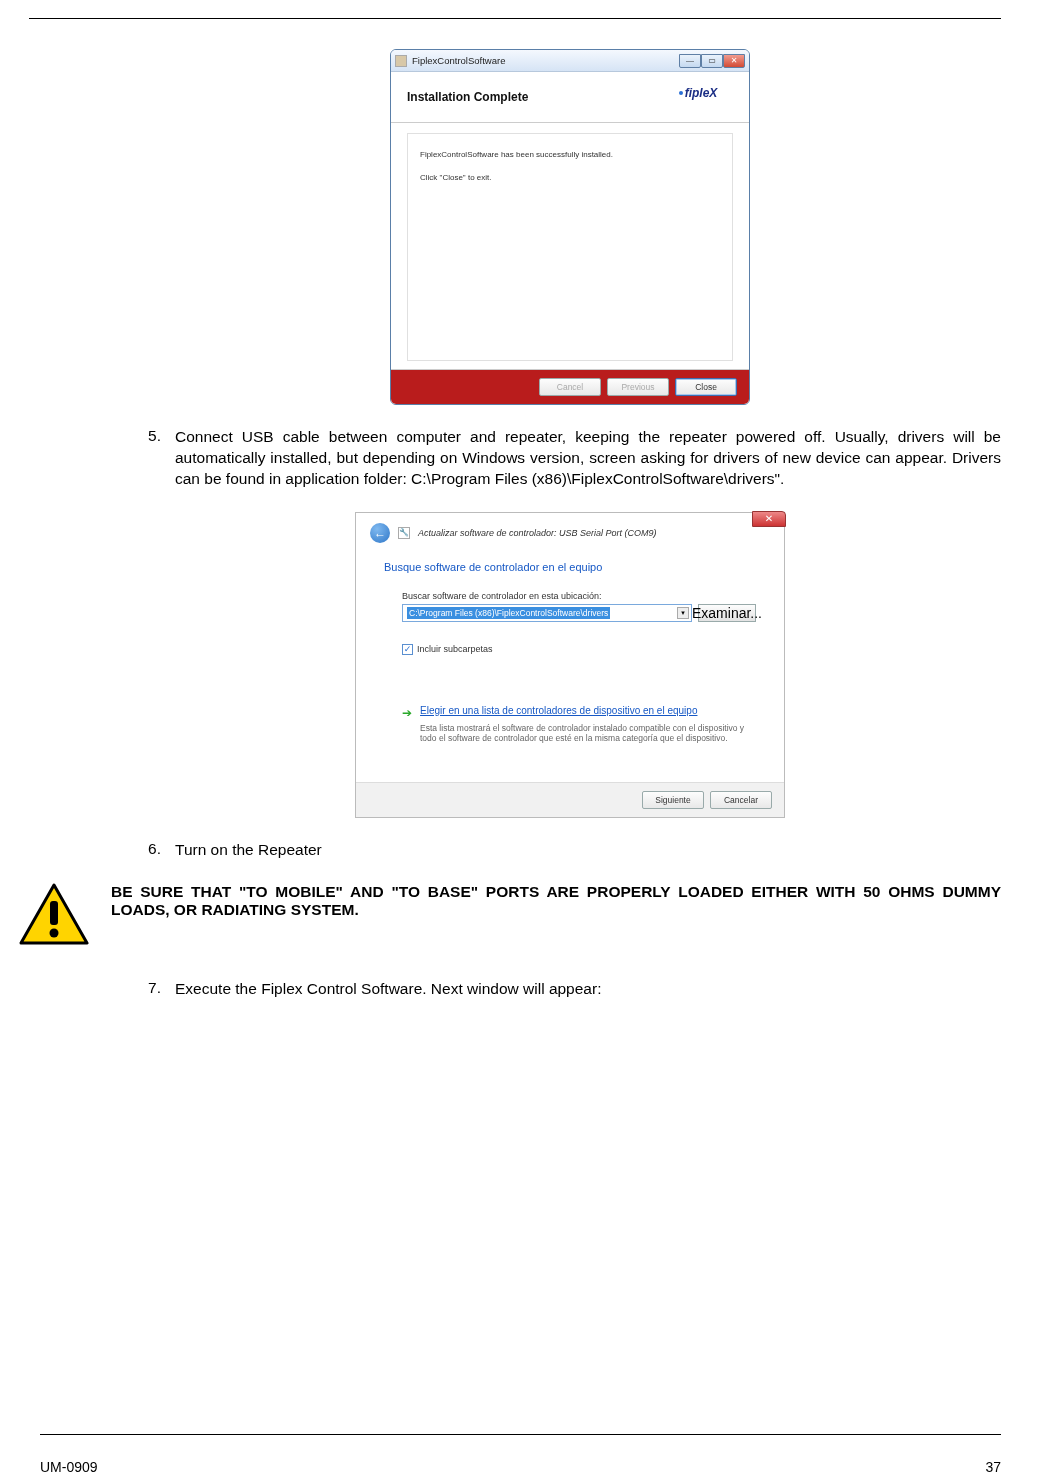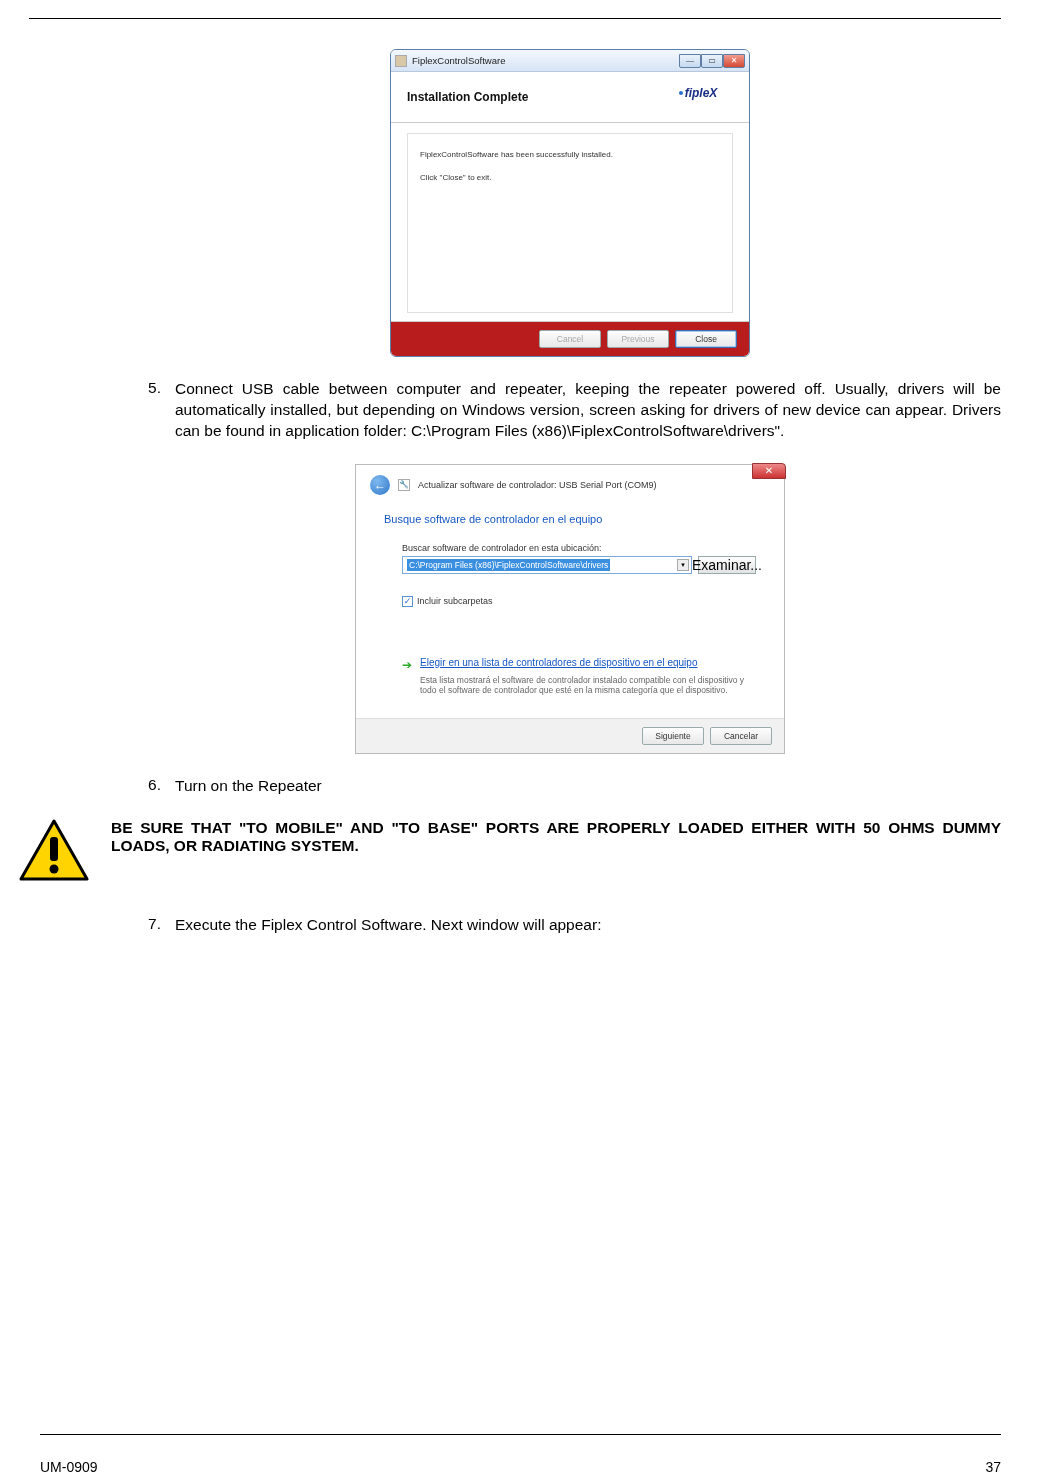--- a/index.html
+++ b/index.html
@@ -67,21 +67,21 @@
   .dlg1-body { padding: 10px 16px 14px 16px; background:#fff; }
   .dlg1-header {
     display:flex; align-items:flex-end; justify-content:space-between;
     margin-bottom:18px;
   }
   .dlg1-header h3 { font-size: 12px; font-weight:bold; color:#111;}
   .fiplex-logo { width: 70px; height: 22px; display:flex;align-items:center;justify-content:center;
     color:#1a2d84; font-weight:bold; font-style:italic; font-size:12px;}
   .fiplex-logo .dot { width:4px;height:4px;background:#2a6fd6;border-radius:50%;margin-right:2px;}
   .dlg1-sep{ border-top:1px solid #ccc; margin:0 -16px 10px -16px;}
-  .dlg1-inner{ border:1px solid #e0e0e0; height:180px; padding:16px 12px; font-size:8px; color:#333;}
+  .dlg1-inner{ border:1px solid #e0e0e0; height:228px; padding:16px 12px; font-size:8px; color:#333;}
   .dlg1-inner p{ margin-bottom:14px;}
   .dlg1-footer{ border-top:1px solid #ccc; margin:8px -16px -14px -16px; padding:8px 12px; display:flex; justify-content:flex-end; gap:6px; background:#b91c1c;}
   .wbtn { width:62px; height:18px; font-size:8.5px; border:1px solid #9aa; background:linear-gradient(#fdfdfd,#e8e8e8); border-radius:2px; display:flex;align-items:center;justify-content:center;color:#333;}
   .wbtn.disabled{ color:#aaa;}
   .wbtn.primary{ border:1px solid #3b6fb3; box-shadow:0 0 0 1px #a8c7ed inset;}
   
   .list-item { display:flex; margin-bottom:22px; }
   .list-num { width: 36px; text-align:right; padding-right:14px;}
   .list-body { flex:1; line-height:1.35; text-align:justify;}
   
@@ -103,40 +103,40 @@
   .dlg2-head{
     padding:10px 14px 4px 14px;
     display:flex;align-items:center;gap:8px;
   }
   .backarr{
     width:20px;height:20px;border-radius:50%;
     background:radial-gradient(circle at 35% 30%,#7fb9f0,#2f77c8);
     display:flex;align-items:center;justify-content:center;color:#fff;font-size:12px;
   }
   .dlg2-head .hi{width:12px;height:12px;background:#fff;border:1px solid #aaa;display:flex;align-items:center;justify-content:center;font-size:8px;}
-  .dlg2-head .htxt{font-size:9px;color:#333;}
+  .dlg2-head .htxt{font-size:9px;color:#333;font-style:italic;}
   .dlg2-body{padding:6px 28px 10px 46px;}
   .dlg2-body .blue-title{color:#1658c5;font-size:11px;margin:8px 0 18px -18px;}
   .dlg2-body .lbl{font-size:9px;color:#333;margin-bottom:3px;}
   .pathrow{display:flex;gap:6px;align-items:center;margin-bottom:22px;}
   .pathinput{
     flex:1;height:18px;border:1px solid #7aa9dd;background:#fff;
     display:flex;align-items:center;padding:0 4px;font-size:8.5px;color:#000;
     position:relative;
   }
   .pathinput.selected{background:#fff;}
   .pathinput .seltext{background:#3a8fe0;color:#fff;padding:1px 2px;}
   .pathinput .dd{position:absolute;right:2px;top:2px;width:12px;height:12px;border:1px solid #aaa;background:#eee;display:flex;align-items:center;justify-content:center;font-size:7px;}
   .browsebtn{width:58px;height:18px;border:1px solid #9aa;background:linear-gradient(#fdfdfd,#e3e3e3);font-size:14px;display:flex;align-items:center;justify-content:center;}
   .chkrow{display:flex;align-items:center;gap:4px;font-size:9px;color:#333;margin-bottom:50px;}
   .chkbox{width:11px;height:11px;border:1px solid #5a8fd0;background:#fff;display:flex;align-items:center;justify-content:center;color:#2a6fd0;font-size:9px;}
   .optlink{display:flex;gap:8px;margin-bottom:0;}
   .optarr{color:#2aa82a;font-size:12px;margin-top:1px;}
   .optlink a{color:#1658c5;font-size:10px;text-decoration:underline;}
-  .optdesc{font-size:8.5px;color:#666;margin:3px 0 12px 18px;line-height:1.25;}
+  .optdesc{font-size:8.5px;color:#666;margin:3px 0 28px 18px;line-height:1.25;}
   .dlg2-footer{border-top:1px solid #ddd;background:#f1f1f1;padding:8px 12px;display:flex;justify-content:flex-end;gap:6px;}
   
   .warn-row{ display:flex; align-items:flex-start; gap:18px; margin: 2px 0 36px 0;}
   .warn-icon-wrap{position:relative;width:70px;height:60px;margin-left:-120px;}
   .warn-text{ font-weight:bold; font-size:15.5px; text-align:justify; padding-left:4px;}
   
   .bottom-rule{ position:absolute; bottom:46px; left:40px; right:40px; border-top:1px solid #000;}
   .footer{ position:absolute; bottom:6px; left:40px; right:40px; display:flex; justify-content:space-between; font-size:14px;}
 </style>
 </head>

